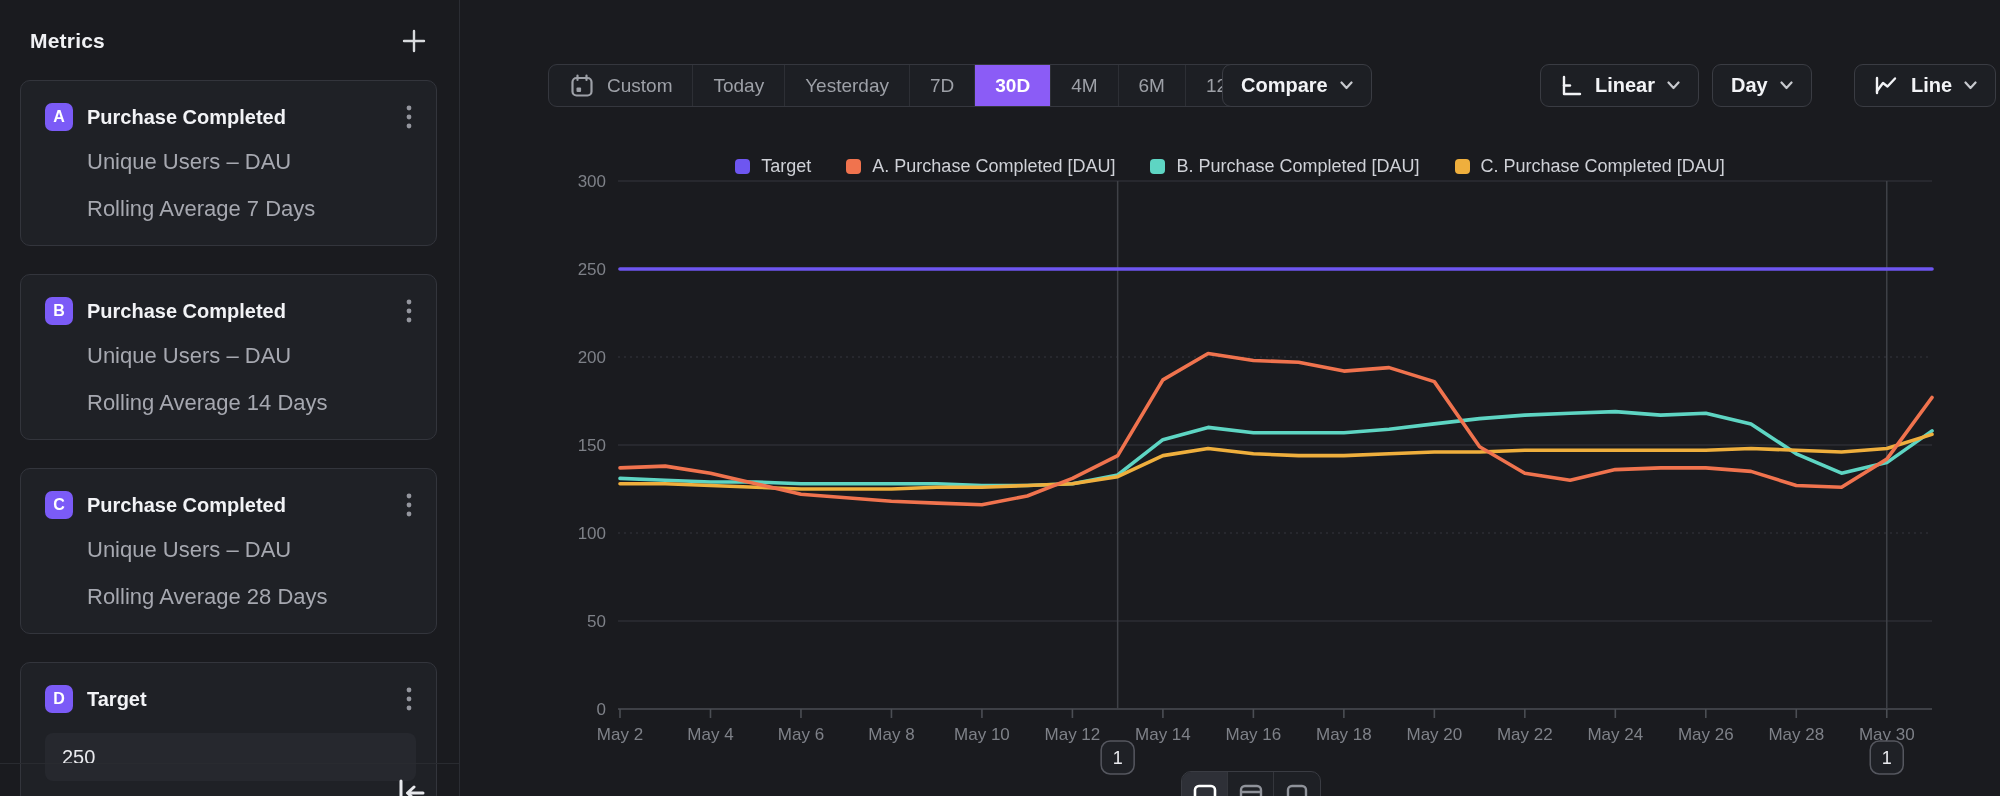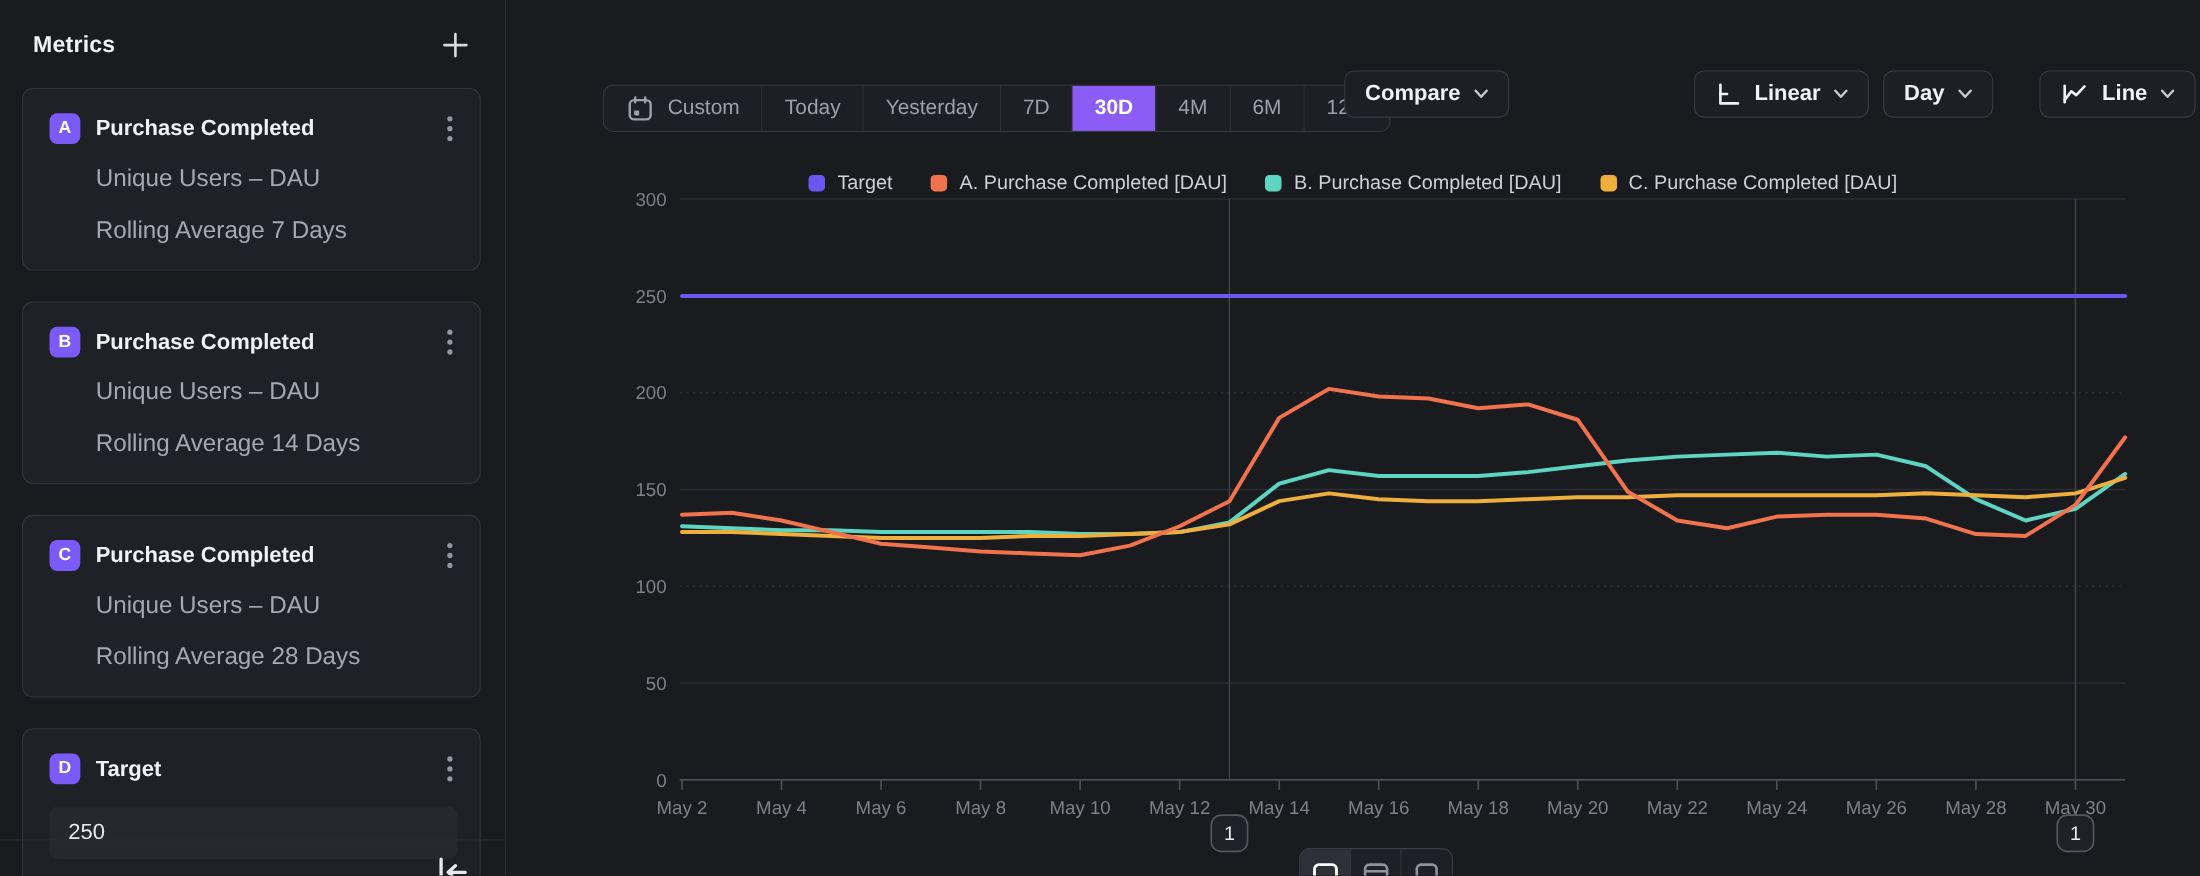--- a/index.html
+++ b/index.html
@@ -34,21 +34,21 @@
   .target-input{
     margin-top:19px;height:48px;background:#26282e;border-radius:8px;
     display:flex;align-items:center;padding:0 17px;font-size:20px;color:#e9eaee;cursor:text;
   }
   .side-divider{position:absolute;left:0;top:763px;width:459px;height:1px;background:#292b30;}
   .collapse-wrap{position:absolute;left:394px;top:777px;cursor:pointer;}
   
   .toolbar{position:absolute;left:460px;top:64px;right:0;height:44px;}
   .range-control{
     position:absolute;left:88px;top:0;height:43px;display:flex;align-items:stretch;
-    border:1px solid #35373e;border-radius:9px;overflow:hidden;background:#1d1f24;box-sizing:border-box;margin-top:13px;
+    border:1px solid #35373e;border-radius:9px;overflow:hidden;background:#1d1f24;box-sizing:border-box;
   }
   .range-seg{
     display:flex;align-items:center;gap:12px;padding:0 20px;font-size:19px;color:#9da0a7;
     border-right:1px solid #2d2f35;cursor:pointer;white-space:nowrap;
   }
   .range-seg:last-child{border-right:none;}
   .range-seg.active{background:#8b5cf6;color:#ffffff;font-weight:700;}
   .btn{
     position:absolute;top:0;height:43px;display:flex;align-items:center;gap:12px;
     background:#1d1f24;border:1px solid #3a3c43;border-radius:9px;

